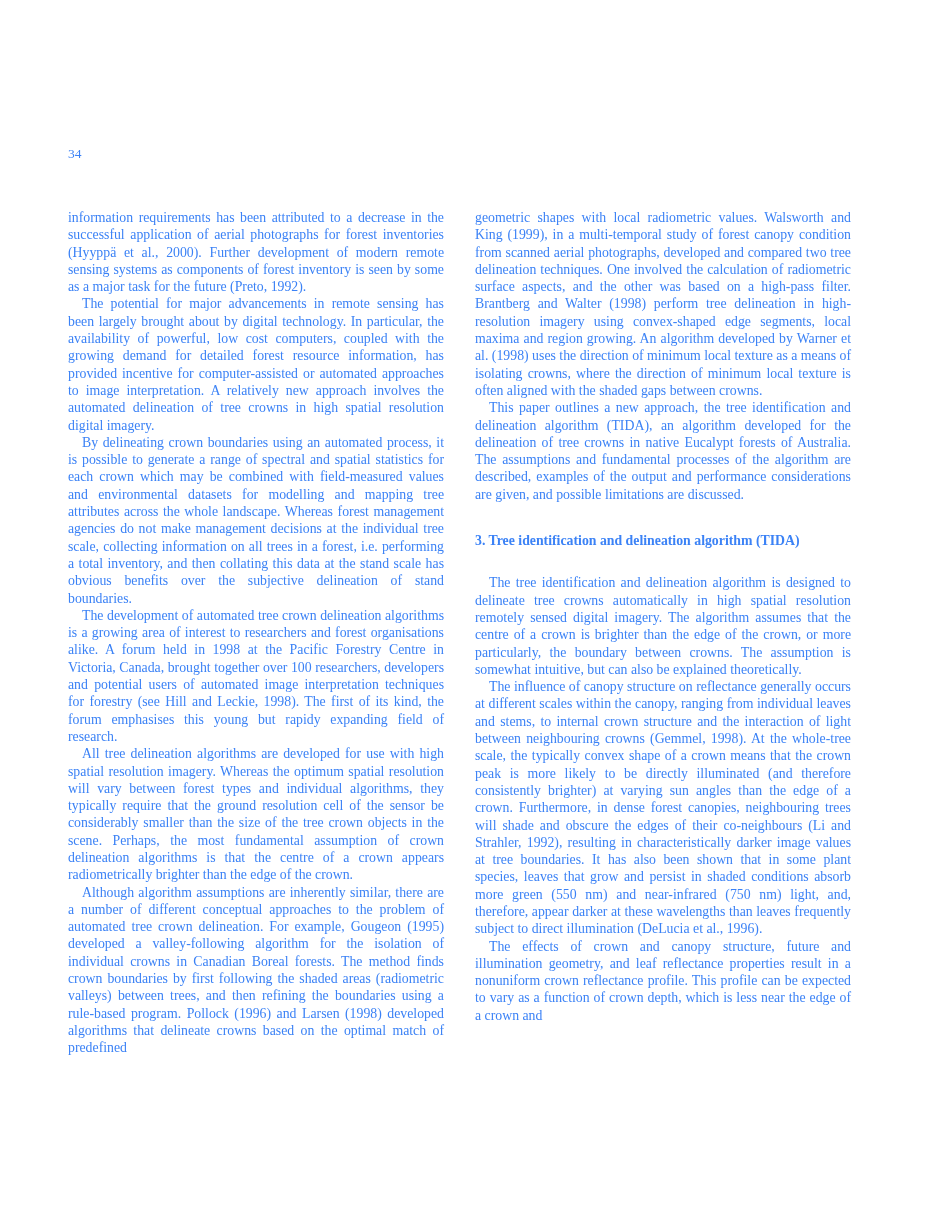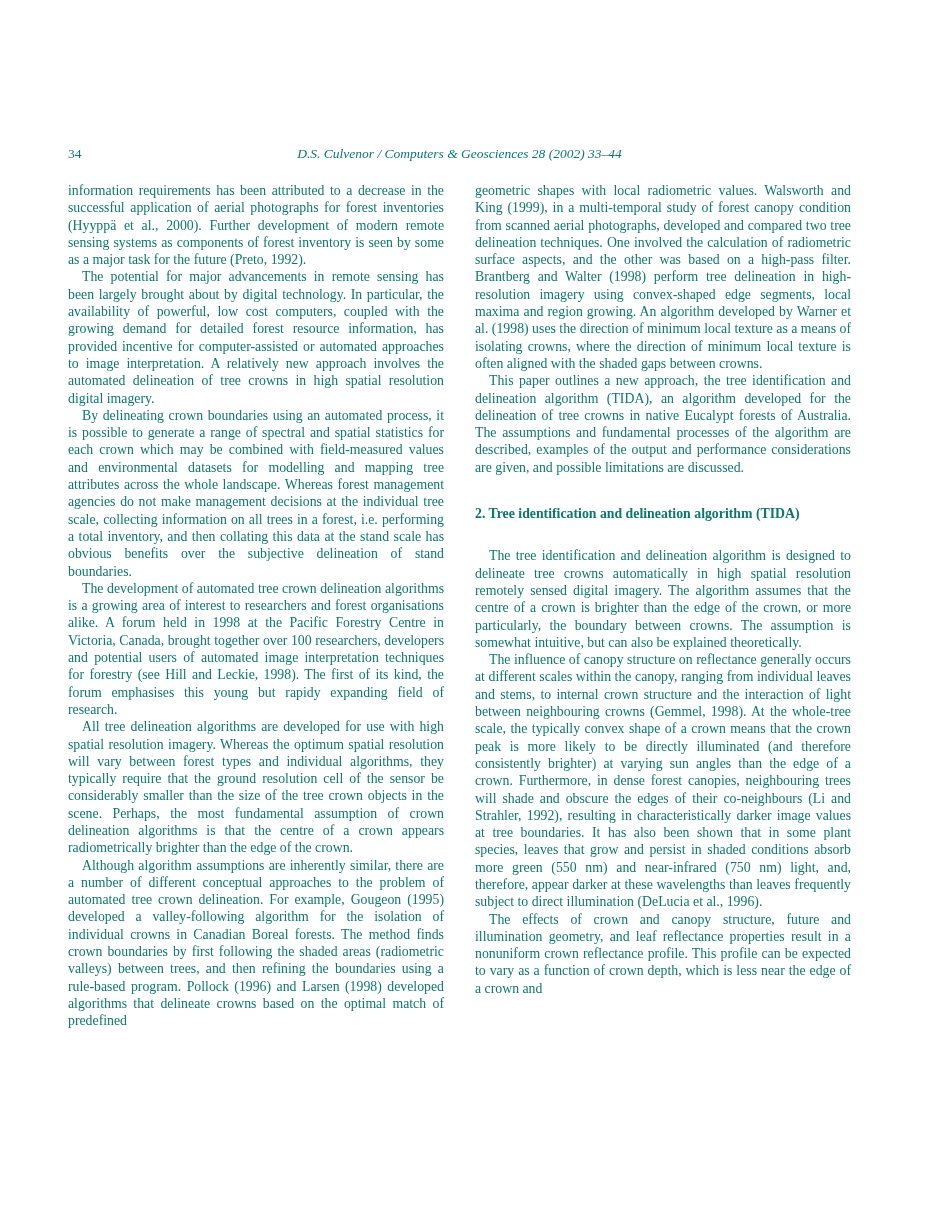--- a/index.html
+++ b/index.html
@@ -6,21 +6,21 @@
     margin: 0;
     padding: 0;
     background: #ffffff;
   }
   .page {
     position: relative;
     width: 952px;
     height: 1232px;
     background: #ffffff;
     font-family: "Liberation Serif", "DejaVu Serif", serif;
-    color: #0f766e;
+    color: #3b82f6;
     overflow: hidden;
   }
   .running-header {
     position: absolute;
     top: 146px;
     left: 68px;
     width: 783px;
     height: 20px;
     font-size: 13.5px;
   }
@@ -41,20 +41,21 @@
     left: 68px;
     width: 783px;
     display: flex;
     gap: 31px;
   }
   .col {
     width: 376px;
     font-size: 13.8px;
     line-height: 17.3px;
     text-align: justify;
+    margin-top: 27px;
   }
   .para {
     margin: 0;
     padding: 0;
   }
   .ind {
     text-indent: 14px;
   }
   .sec {
     margin: 29px 0 25px 0;
@@ -65,38 +66,37 @@
     white-space: nowrap;
   }
 </style>
 </head>
 <body>
 
 <div class="page">
 
   <div class="running-header">
     <span class="pageno">34</span>
-    <span class="rtitle">D.S. Culvenor / Computers &amp; Geosciences 28 (2002) 33–44</span>
   </div>
 
   <div class="columns">
 
     <div class="col">
       <p class="para">information requirements has been attributed to a decrease in the successful application of aerial photographs for forest inventories (Hyyppä et al., 2000). Further development of modern remote sensing systems as components of forest inventory is seen by some as a major task for the future (Preto, 1992).</p>
       <p class="para ind">The potential for major advancements in remote sensing has been largely brought about by digital technology. In particular, the availability of powerful, low cost computers, coupled with the growing demand for detailed forest resource information, has provided incentive for computer-assisted or automated approaches to image interpretation. A relatively new approach involves the automated delineation of tree crowns in high spatial resolution digital imagery.</p>
       <p class="para ind">By delineating crown boundaries using an automated process, it is possible to generate a range of spectral and spatial statistics for each crown which may be combined with field-measured values and environmental datasets for modelling and mapping tree attributes across the whole landscape. Whereas forest management agencies do not make management decisions at the individual tree scale, collecting information on all trees in a forest, i.e. performing a total inventory, and then collating this data at the stand scale has obvious benefits over the subjective delineation of stand boundaries.</p>
       <p class="para ind">The development of automated tree crown delineation algorithms is a growing area of interest to researchers and forest organisations alike. A forum held in 1998 at the Pacific Forestry Centre in Victoria, Canada, brought together over 100 researchers, developers and potential users of automated image interpretation techniques for forestry (see Hill and Leckie, 1998). The first of its kind, the forum emphasises this young but rapidy expanding field of research.</p>
       <p class="para ind">All tree delineation algorithms are developed for use with high spatial resolution imagery. Whereas the optimum spatial resolution will vary between forest types and individual algorithms, they typically require that the ground resolution cell of the sensor be considerably smaller than the size of the tree crown objects in the scene. Perhaps, the most fundamental assumption of crown delineation algorithms is that the centre of a crown appears radiometrically brighter than the edge of the crown.</p>
       <p class="para ind">Although algorithm assumptions are inherently similar, there are a number of different conceptual approaches to the problem of automated tree crown delineation. For example, Gougeon (1995) developed a valley-following algorithm for the isolation of individual crowns in Canadian Boreal forests. The method finds crown boundaries by first following the shaded areas (radiometric valleys) between trees, and then refining the boundaries using a rule-based program. Pollock (1996) and Larsen (1998) developed algorithms that delineate crowns based on the optimal match of predefined</p>
     </div>
 
     <div class="col">
       <p class="para">geometric shapes with local radiometric values. Walsworth and King (1999), in a multi-temporal study of forest canopy condition from scanned aerial photographs, developed and compared two tree delineation techniques. One involved the calculation of radiometric surface aspects, and the other was based on a high-pass filter. Brantberg and Walter (1998) perform tree delineation in high-resolution imagery using convex-shaped edge segments, local maxima and region growing. An algorithm developed by Warner et al. (1998) uses the direction of minimum local texture as a means of isolating crowns, where the direction of minimum local texture is often aligned with the shaded gaps between crowns.</p>
       <p class="para ind">This paper outlines a new approach, the tree identification and delineation algorithm (TIDA), an algorithm developed for the delineation of tree crowns in native Eucalypt forests of Australia. The assumptions and fundamental processes of the algorithm are described, examples of the output and performance considerations are given, and possible limitations are discussed.</p>
-      <h2 class="sec">2. Tree identification and delineation algorithm (TIDA)</h2>
+      <h2 class="sec">3. Tree identification and delineation algorithm (TIDA)</h2>
       <p class="para ind">The tree identification and delineation algorithm is designed to delineate tree crowns automatically in high spatial resolution remotely sensed digital imagery. The algorithm assumes that the centre of a crown is brighter than the edge of the crown, or more particularly, the boundary between crowns. The assumption is somewhat intuitive, but can also be explained theoretically.</p>
       <p class="para ind">The influence of canopy structure on reflectance generally occurs at different scales within the canopy, ranging from individual leaves and stems, to internal crown structure and the interaction of light between neighbouring crowns (Gemmel, 1998). At the whole-tree scale, the typically convex shape of a crown means that the crown peak is more likely to be directly illuminated (and therefore consistently brighter) at varying sun angles than the edge of a crown. Furthermore, in dense forest canopies, neighbouring trees will shade and obscure the edges of their co-neighbours (Li and Strahler, 1992), resulting in characteristically darker image values at tree boundaries. It has also been shown that in some plant species, leaves that grow and persist in shaded conditions absorb more green (550 nm) and near-infrared (750 nm) light, and, therefore, appear darker at these wavelengths than leaves frequently subject to direct illumination (DeLucia et al., 1996).</p>
       <p class="para ind">The effects of crown and canopy structure, future and illumination geometry, and leaf reflectance properties result in a nonuniform crown reflectance profile. This profile can be expected to vary as a function of crown depth, which is less near the edge of a crown and</p>
     </div>
 
   </div>
 
 </div>
 
 </body></html>

